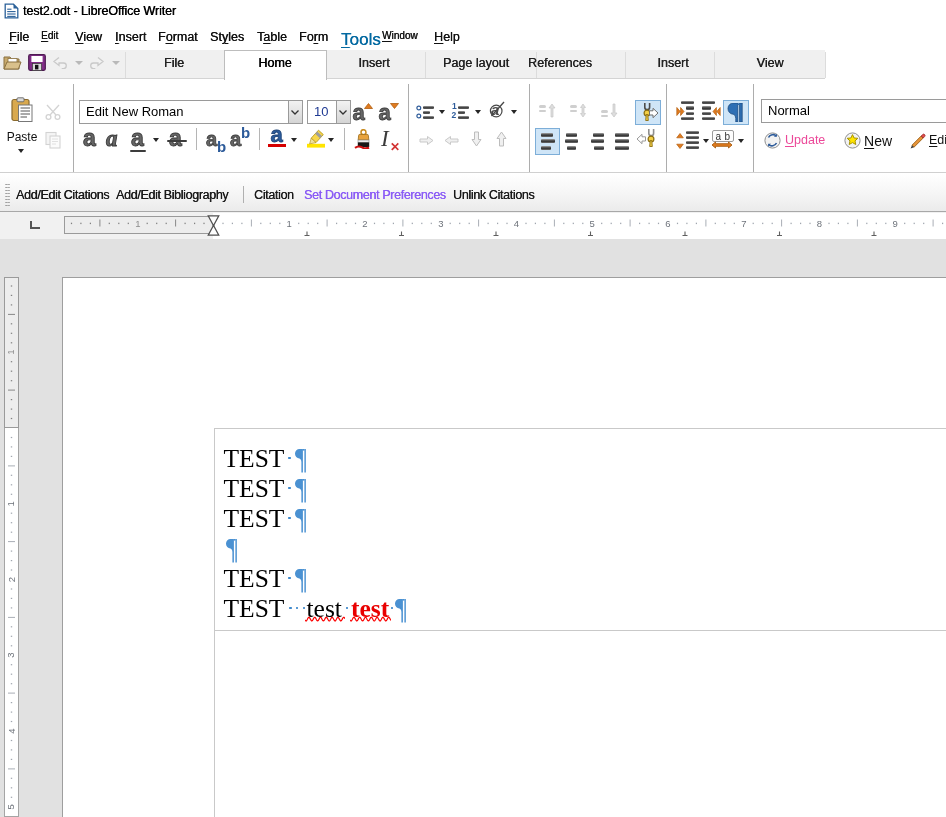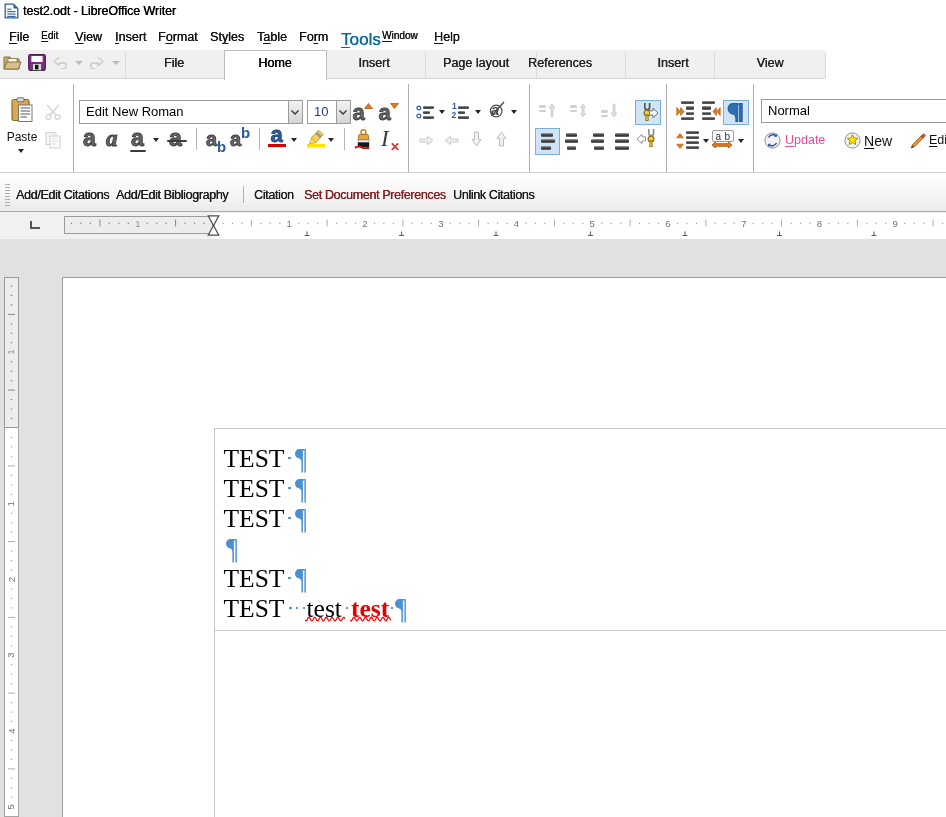--- a/index.html
+++ b/index.html
@@ -317,21 +317,21 @@
   <path d="M13.2 5 L14.6 3.6 a1.4 1.4 0 0 1 2 0 a1.4 1.4 0 0 1 0 2 L15.2 7 Z" fill="#e05050" stroke="#9a2222" stroke-width="0.8"></path>
   <path d="M4 14.2 L6 16.2 L2.6 17.6 Z" fill="#3a3a3a"></path>
 </svg>
 <div class="abs" style="left:929px;top:133px;font-size:12.5px;color:#111"><u class="mn">E</u>dit</div>
 
 <div class="abs" style="left:0;top:174px;width:946px;height:38px;background:linear-gradient(180deg,#ffffff 0%,#f5f5f5 55%,#ebebeb 100%);border-bottom:1px solid #a8a8a8"></div>
 <div class="abs" style="left:5px;top:183px;width:5px;height:24px;background-image:radial-gradient(circle,#9a9a9a 0.8px,transparent 1px);background-size:2.6px 3px"></div>
 <div class="abs t" style="left:16px;top:188px;font-size:12.5px;letter-spacing:-0.35px;color:#1a1a1a">Add/Edit Citations</div>
 <div class="abs t" style="left:116px;top:188px;font-size:12.5px;letter-spacing:-0.35px;color:#1a1a1a">Add/Edit Bibliography</div>
 <div class="abs t" style="left:254px;top:188px;font-size:12.5px;letter-spacing:-0.35px;color:#1a1a1a">Citation</div>
-<div class="abs t" style="left:304px;top:188px;font-size:12.5px;letter-spacing:-0.35px;color:#7f1d1d">Set Document Preferences</div>
+<div class="abs t" style="left:304px;top:188px;font-size:12.5px;letter-spacing:-0.35px;color:#8b5cf6">Set Document Preferences</div>
 <div class="abs t" style="left:453px;top:188px;font-size:12.5px;letter-spacing:-0.35px;color:#1a1a1a">Unlink Citations</div>
 <div class="abs" style="left:243px;top:186px;width:1px;height:17px;background:#b0b0b0"></div>
 <div class="abs" style="left:0;top:212px;width:946px;height:27px;background:#f1f1f1"></div>
 <div class="abs" style="left:213px;top:212.5px;width:733px;height:26px;background:#fff"></div>
 <div class="abs" style="left:64px;top:215.5px;width:150px;height:18px;background:#ededed;border:1px solid #9a9a9a"></div>
 <div class="abs" style="left:30px;top:221px;width:10px;height:8px;border-left:2px solid #555;border-bottom:2px solid #555"></div>
 <svg class="abs" style="left:0;top:212px" width="946" height="27" viewBox="0 0 946 27">
       <rect x="222.4" y="10.7" width="1.2" height="1.4" fill="#a0a6ae"></rect>
       <rect x="231.8" y="10.7" width="1.2" height="1.4" fill="#a0a6ae"></rect>
       <rect x="241.3" y="10.7" width="1.2" height="1.4" fill="#a0a6ae"></rect>

